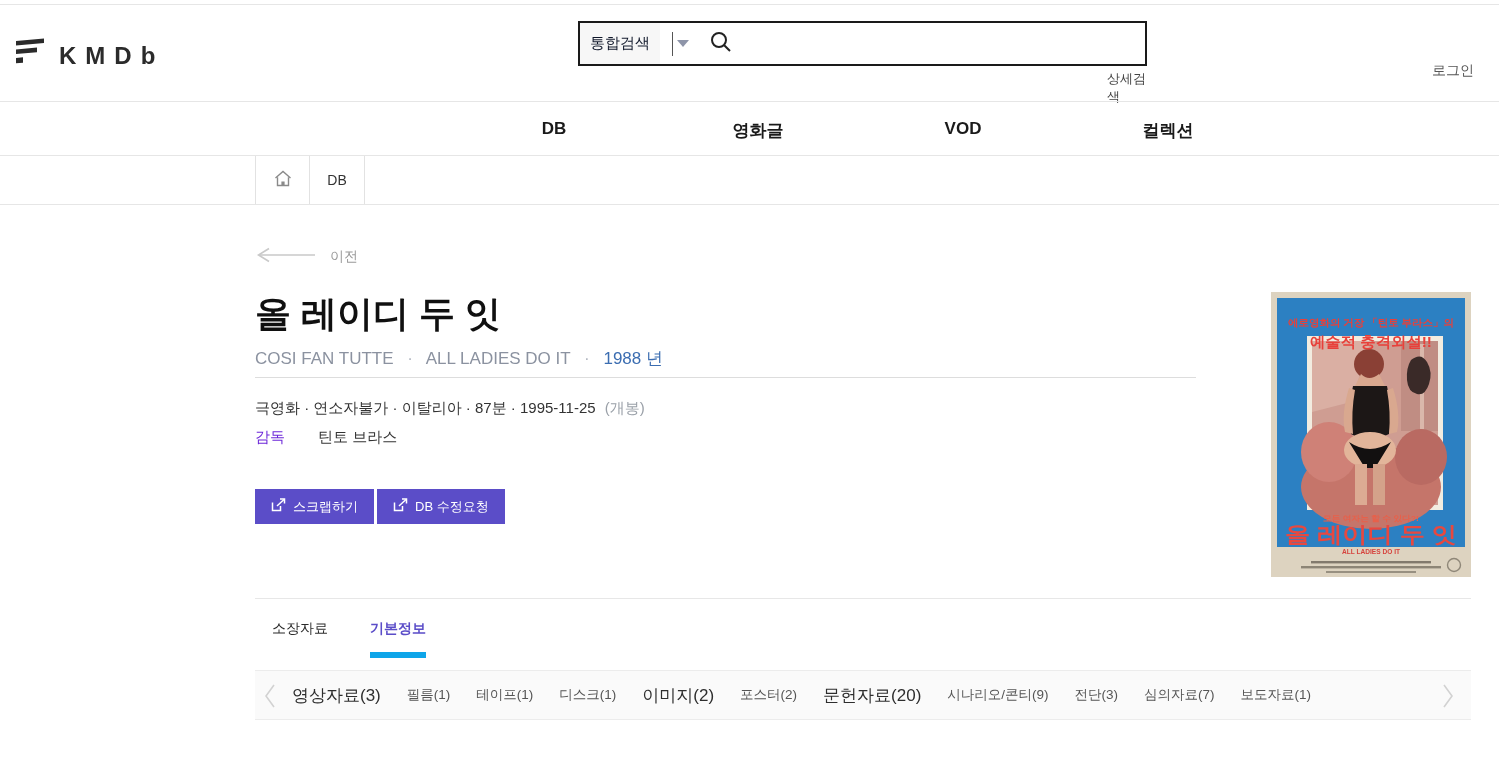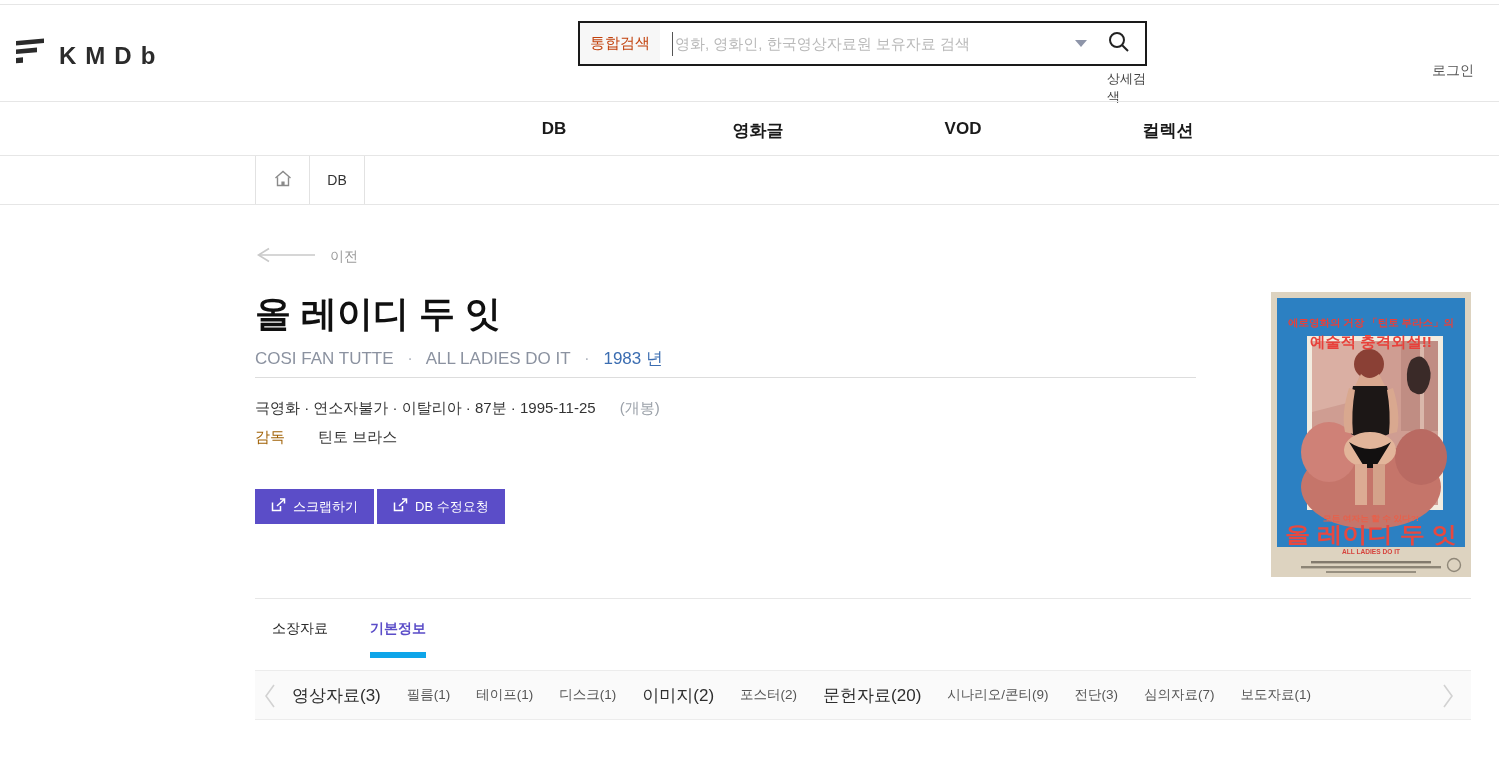--- a/index.html
+++ b/index.html
@@ -6,21 +6,21 @@
   .page{position:relative;width:1499px;height:757px;overflow:hidden;background:#fff;
         font-family:"Liberation Sans",sans-serif;color:#333;}
   .hairline{position:absolute;left:0;width:1499px;height:1px;background:#e6e6e6;}
 
   
   .logo{position:absolute;left:15px;top:36px;display:flex;align-items:flex-end;gap:12px;cursor:pointer;text-decoration:none;}
   .logo-text{font-size:24px;font-weight:700;letter-spacing:9px;color:#2b2b2b;line-height:1;}
   .searchbox{position:absolute;left:578px;top:21px;width:569px;height:45px;border:2px solid #1a1a1a;
              box-sizing:border-box;display:flex;align-items:center;background:#fff;}
   .search-cat{width:80px;height:100%;border:none;background:#f7f7f7;font-family:inherit;
-              font-size:15px;color:#c2410c;cursor:pointer;}
+              font-size:15px;color:#0f172a;cursor:pointer;}
   .caret-line{width:1px;height:24px;background:#555;margin-left:12px;flex:0 0 auto;}
   .search-input{flex:1;border:none;outline:none;font-family:inherit;font-size:15px;color:#333;
                 padding:0 6px 0 2px;background:transparent;}
   .search-input::placeholder{color:#b9b9b9;}
   .dd-arrow{width:0;height:0;border-left:6px solid transparent;border-right:6px solid transparent;
             border-top:7px solid #8e95a9;margin:0 20px 0 4px;cursor:pointer;flex:0 0 auto;}
   .search-btn{border:none;background:transparent;padding:0 14px 0 0;cursor:pointer;display:flex;align-items:center;}
   .advanced{position:absolute;top:70px;left:1107px;width:40px;font-size:13px;color:#444;
             cursor:pointer;}
   .login{position:absolute;left:1432px;top:46px;font-size:14px;color:#555;cursor:pointer;text-decoration:none;margin-top:16px;}
@@ -38,23 +38,23 @@
 
   
   .back{position:absolute;left:255px;top:247px;display:flex;align-items:center;gap:13px;cursor:pointer;}
   .back-label{font-size:14px;color:#9a9a9a;}
   .movie-title{position:absolute;left:255px;top:290px;margin:0;font-size:36px;font-weight:600;color:#101010;}
   .subtitle{position:absolute;left:255px;top:347px;font-size:17px;color:#8b92a0;}
   .subtitle .dot{color:#b3b8c2;margin:0 9px;}
   .subtitle .year{color:#3b6db1;}
   .rule{position:absolute;left:255px;top:377px;width:941px;height:1px;background:#ddd;}
   .meta{position:absolute;left:255px;top:399px;font-size:15px;color:#333;}
-  .meta .suffix{color:#9aa0a8;margin-left:20px;}
+  .meta .suffix{color:#9aa0a8;margin-left:5px;}
   .info-row{position:absolute;left:255px;font-size:15px;display:flex;}
-  .info-label{width:63px;color:#a16207;flex:0 0 auto;}
+  .info-label{width:63px;color:#6d28d9;flex:0 0 auto;}
   .info-value{color:#333;}
   .more-link{color:#6b7280;text-decoration:underline;margin-left:18px;cursor:pointer;}
   .btn-row{position:absolute;left:255px;top:489px;display:flex;gap:3px;}
   .pbtn{height:35px;border:none;background:#5b4dc8;color:#fff;font-family:inherit;font-size:13px;
         display:flex;align-items:center;gap:7px;padding:14px 16px;cursor:pointer;}
 
   
   .poster{position:absolute;left:1271px;top:292px;width:200px;height:285px;cursor:pointer;}
 
   
@@ -89,21 +89,20 @@
           <rect x="1" y="22" width="7" height="5.4"></rect>
         </g>
       </svg>
     </span>
     <span class="logo-text">KMDb</span>
   </a>
 
   <div class="searchbox">
     <button class="search-cat">통합검색</button>
     <span class="caret-line"></span>
-    <input class="search-input" placeholder="영화, 영화인, 한국영상자료원 보유자료 검색" style="">
     <span class="dd-arrow"></span>
     <button class="search-btn">
       <span>
         <svg width="24" height="24" viewBox="0 0 24 24" fill="none" stroke="#222" stroke-width="2">
           <circle cx="10" cy="10" r="7"></circle>
           <line x1="15.2" y1="15.2" x2="21" y2="21"></line>
         </svg>
       </span>
     </button>
   </div>
@@ -141,21 +140,21 @@
     <span class="back-label">이전</span>
   </a>
 
   <h1 class="movie-title">올 레이디 두 잇</h1>
 
   <div class="subtitle">
     <span>COSI FAN TUTTE</span>
     <span class="dot">·</span>
     <span>ALL LADIES DO IT</span>
     <span class="dot">·</span>
-    <span class="year">1983 년</span>
+    <span class="year">1988 년</span>
   </div>
 
   <div class="rule"></div>
 
   <div class="meta">
     <span>극영화 · 연소자불가 · 이탈리아 · 87분 · 1995-11-25</span>
     <span class="suffix">(개봉)</span>
   </div>
 
   <div class="info-row" style="top:428px">

